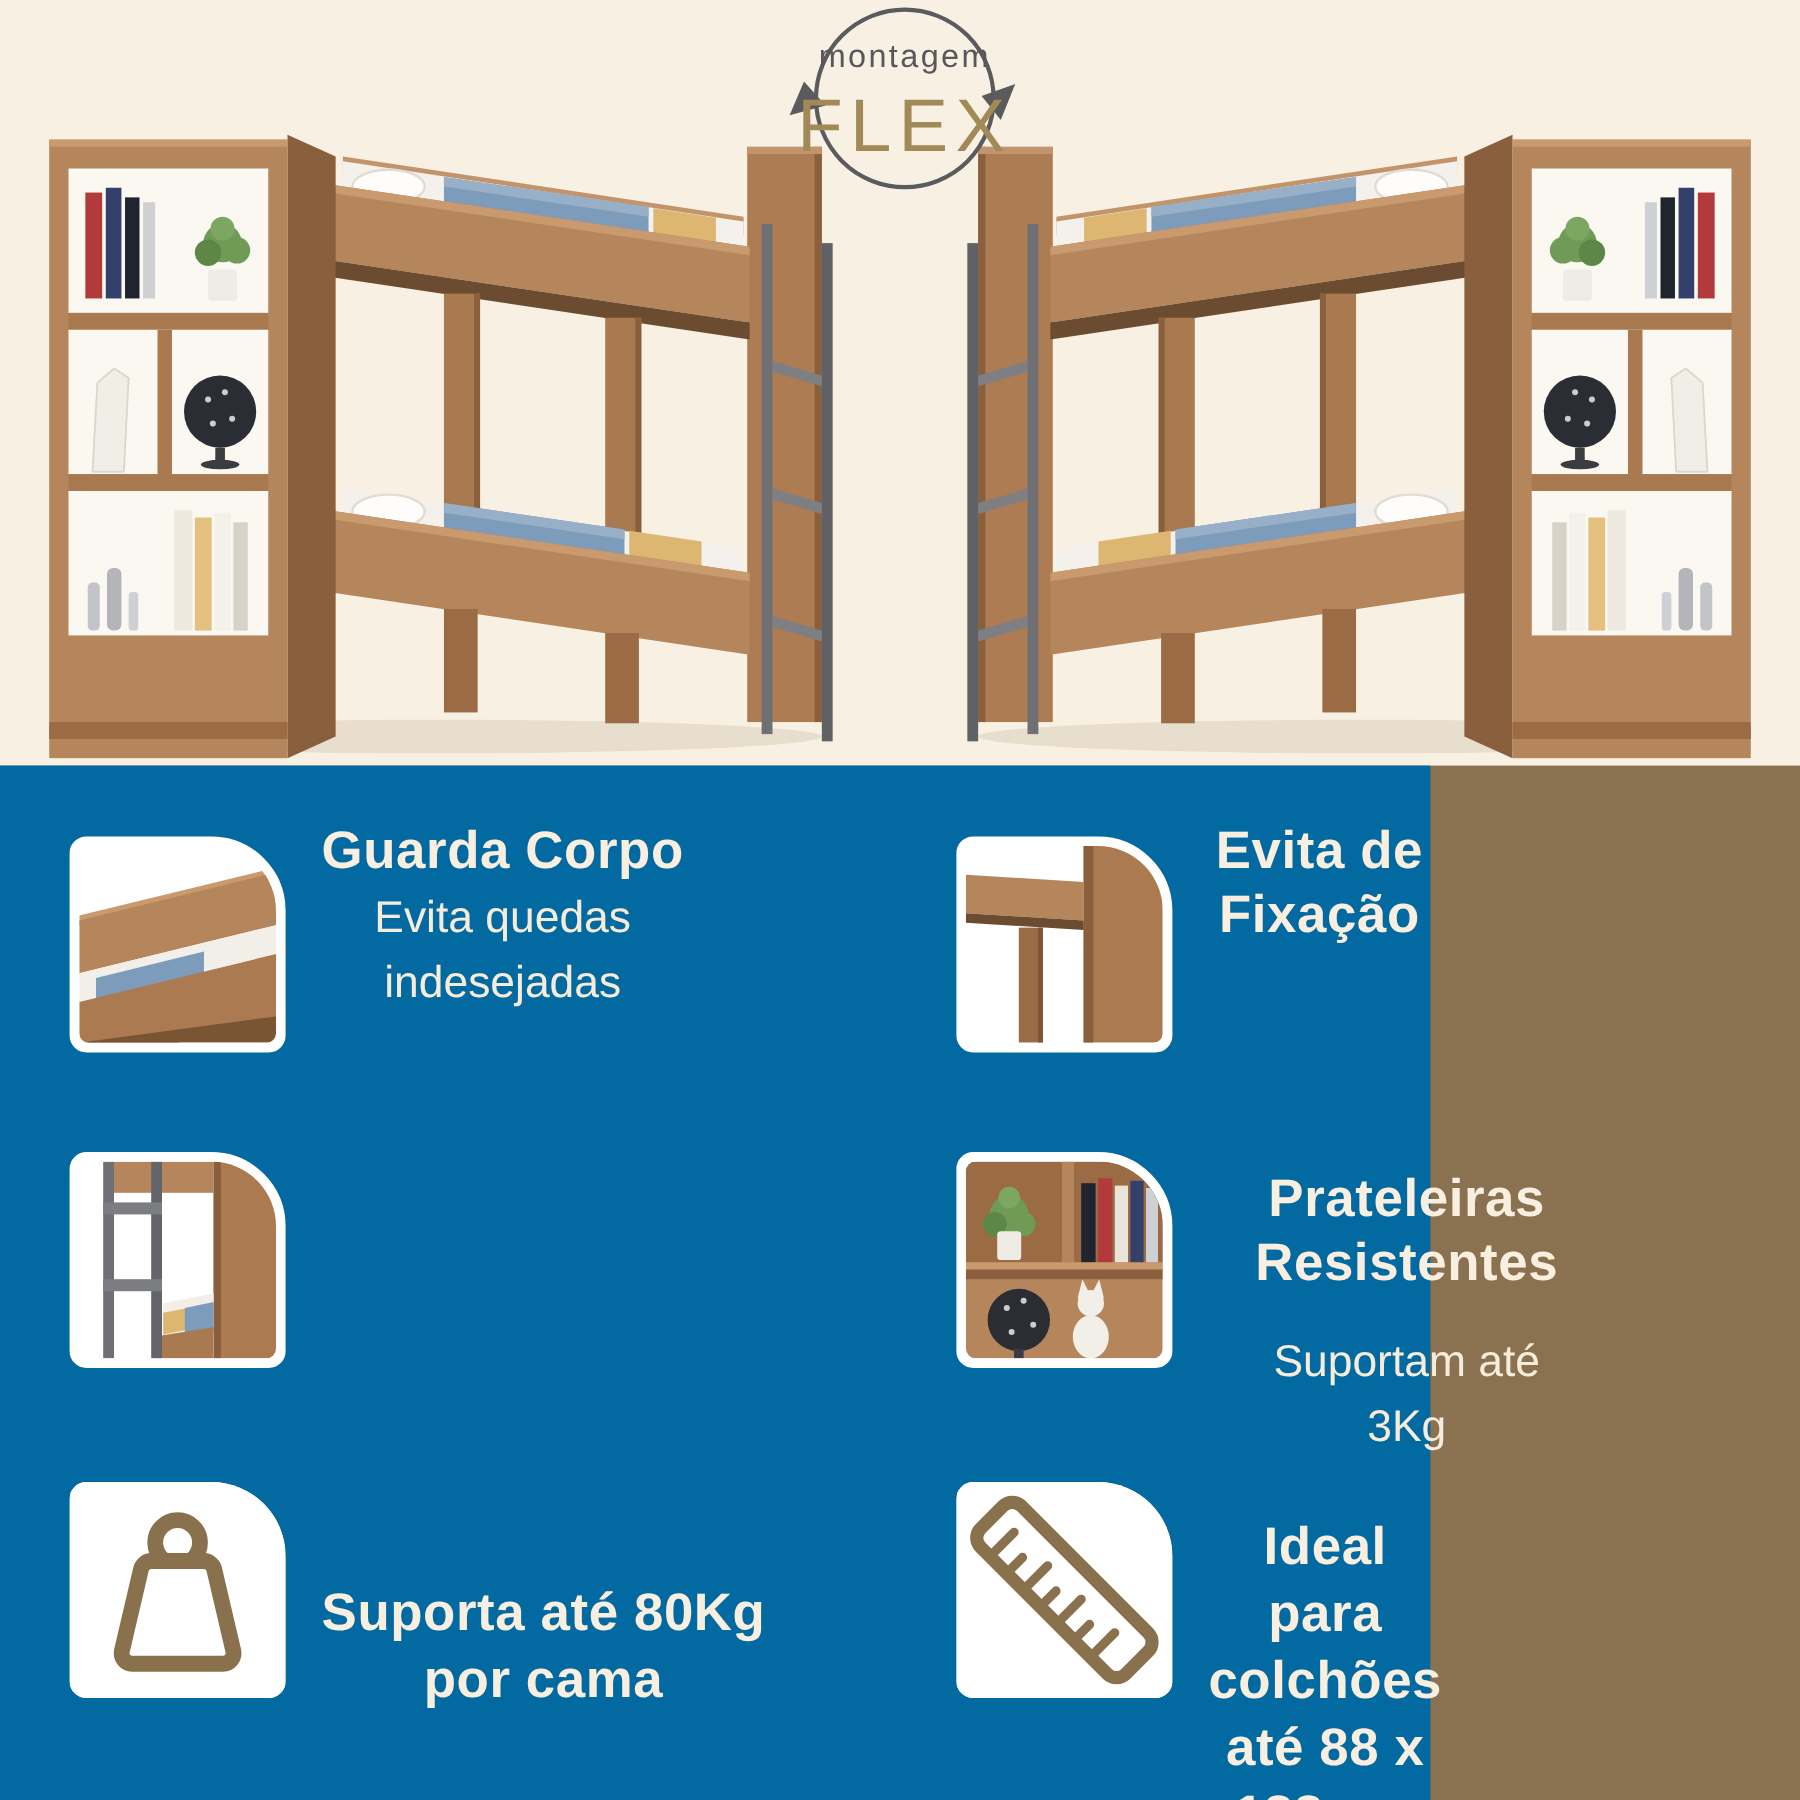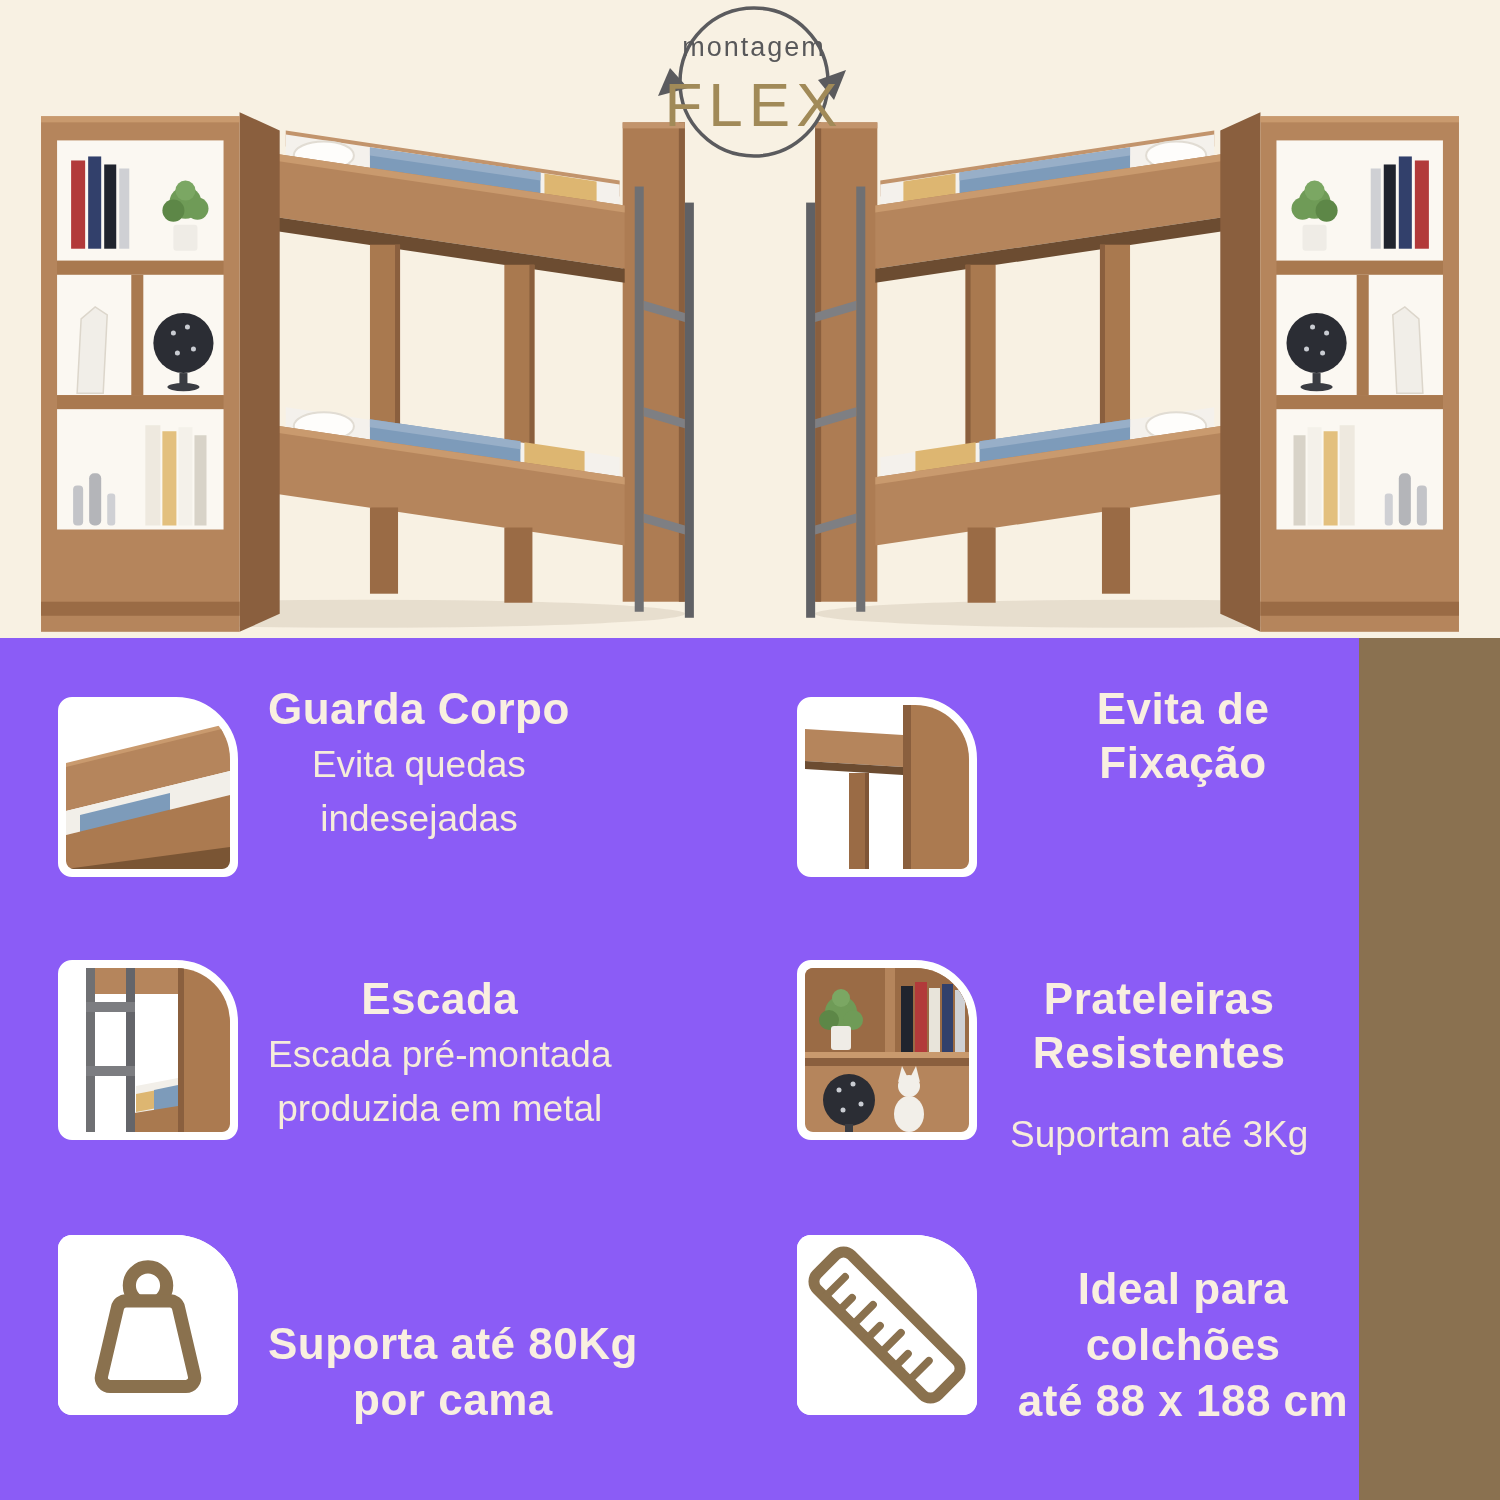--- a/index.html
+++ b/index.html
@@ -5,21 +5,21 @@
   html,body{margin:0;padding:0;background:#8a7150;}
   .canvas{position:relative;width:1500px;height:1500px;overflow:hidden;
           font-family:"Liberation Sans",sans-serif;background:#8a7150;text-align:center;}
   
   .hero{position:absolute;left:0;top:0;width:1500px;height:638px;background:#f8f1e3;}
   .bed{position:absolute;top:56px;width:702px;height:582px;}
   .bed-left{left:33px;}
   .bed-right{left:765px;transform:scaleX(-1);}
   .logo{position:absolute;left:642px;top:2px;width:220px;height:172px;z-index:5;}
   
-  .panel{position:absolute;left:0;top:638px;width:1348px;height:862px;background:#8b5cf6;padding-left:11px;}
+  .panel{position:absolute;left:0;top:638px;width:1192px;height:862px;background:#0369a1;}
   .thumb{position:absolute;width:180px;height:180px;background:#ffffff;border:8px solid #ffffff;
          border-radius:14px 62px 14px 14px;box-sizing:border-box;overflow:hidden;}
   .thumb svg{display:block;width:100%;height:100%;border-radius:8px 48px 8px 8px;}
   .badge-box{position:absolute;width:180px;height:180px;background:#ffffff;
              border-radius:14px 62px 14px 14px;overflow:hidden;}
   .badge-box svg{display:block;width:100%;height:100%;}
   .ftext{position:absolute;}
   .ftitle{font-weight:bold;font-size:44px;line-height:54px;color:#f9efe0;
           white-space:pre-line;letter-spacing:.5px;}
   .fbody{font-size:37px;line-height:54px;color:#f6ecda;white-space:pre-line;margin-top:2px;}
@@ -176,25 +176,20 @@
         <rect x="26" width="86" height="26" fill="#b5855c"></rect>
         <polygon points="70,118 112,110 112,164 70,164" fill="#f2efe9"></polygon>
         <polygon points="70,126 112,118 112,136 70,144" fill="#ddb671"></polygon>
         <polygon points="88,122 112,117 112,142 88,147" fill="#7d9bba"></polygon>
         <polygon points="62,146 112,138 112,164 62,164" fill="#a9794f"></polygon>
         <rect x="20" width="9" height="164" fill="#6f7073"></rect>
         <rect x="60" width="9" height="164" fill="#64656a"></rect>
         <rect x="20" y="34" width="49" height="10" fill="#7c7d81"></rect>
         <rect x="20" y="98" width="49" height="10" fill="#7c7d81"></rect>
       </svg>
-    </div>
-    <div class="ftext" style="left:268px;top:334px;">
-      <div class="ftitle">Escada</div>
-      <div class="fbody">Escada pré-montada
-produzida em metal</div>
     </div>
 
     <div class="thumb" style="left:797px;top:322px;">
       <svg viewBox="0 0 164 164">
         <rect width="164" height="164" fill="#b5855c"></rect>
         <rect width="164" height="84" fill="#9a6b45"></rect>
         <rect x="80" width="10" height="84" fill="#b5855c"></rect>
         <circle cx="36" cy="44" r="16" fill="#6f9b57"></circle>
         <circle cx="24" cy="52" r="10" fill="#5d8747"></circle>
         <circle cx="48" cy="52" r="10" fill="#6f9b57"></circle>
@@ -212,21 +207,21 @@
         <circle cx="48" cy="116" r="2.5" fill="#c9ccd2"></circle>
         <circle cx="56" cy="136" r="2.5" fill="#c9ccd2"></circle>
         <circle cx="38" cy="142" r="2.5" fill="#c9ccd2"></circle>
         <rect x="40" y="156" width="8" height="8" fill="#3a3c42"></rect>
         <polygon points="93,114 97,98 103,110" fill="#f2efe9"></polygon>
         <polygon points="105,110 111,98 115,114" fill="#f2efe9"></polygon>
         <circle cx="104" cy="118" r="11" fill="#f2efe9"></circle>
         <ellipse cx="104" cy="146" rx="15" ry="18" fill="#f2efe9"></ellipse>
       </svg>
     </div>
-    <div class="ftext" style="left:1010px;top:334px;">
+    <div class="ftext" style="left:1046px;top:334px;">
       <div class="ftitle">Prateleiras
 Resistentes</div>
       <div class="fbody gap-lg">Suportam até 3Kg</div>
     </div>
 
     <div class="badge-box" style="left:58px;top:597px;">
       <svg viewBox="0 0 164 164">
         <rect width="164" height="164" fill="#ffffff"></rect>
         <circle cx="82" cy="46" r="17" fill="none" stroke="#8a714e" stroke-width="12"></circle>
         <path d="M62,60 h40 a8,8 0 0 1 7.8,6.2 l14.5,62 a8,8 0 0 1 -7.8,9.8 H47.5 a8,8 0 0 1 -7.8,-9.8 l14.5,-62 A8,8 0 0 1 62,60 Z" fill="#ffffff" stroke="#8a714e" stroke-width="12" stroke-linejoin="round"></path>

